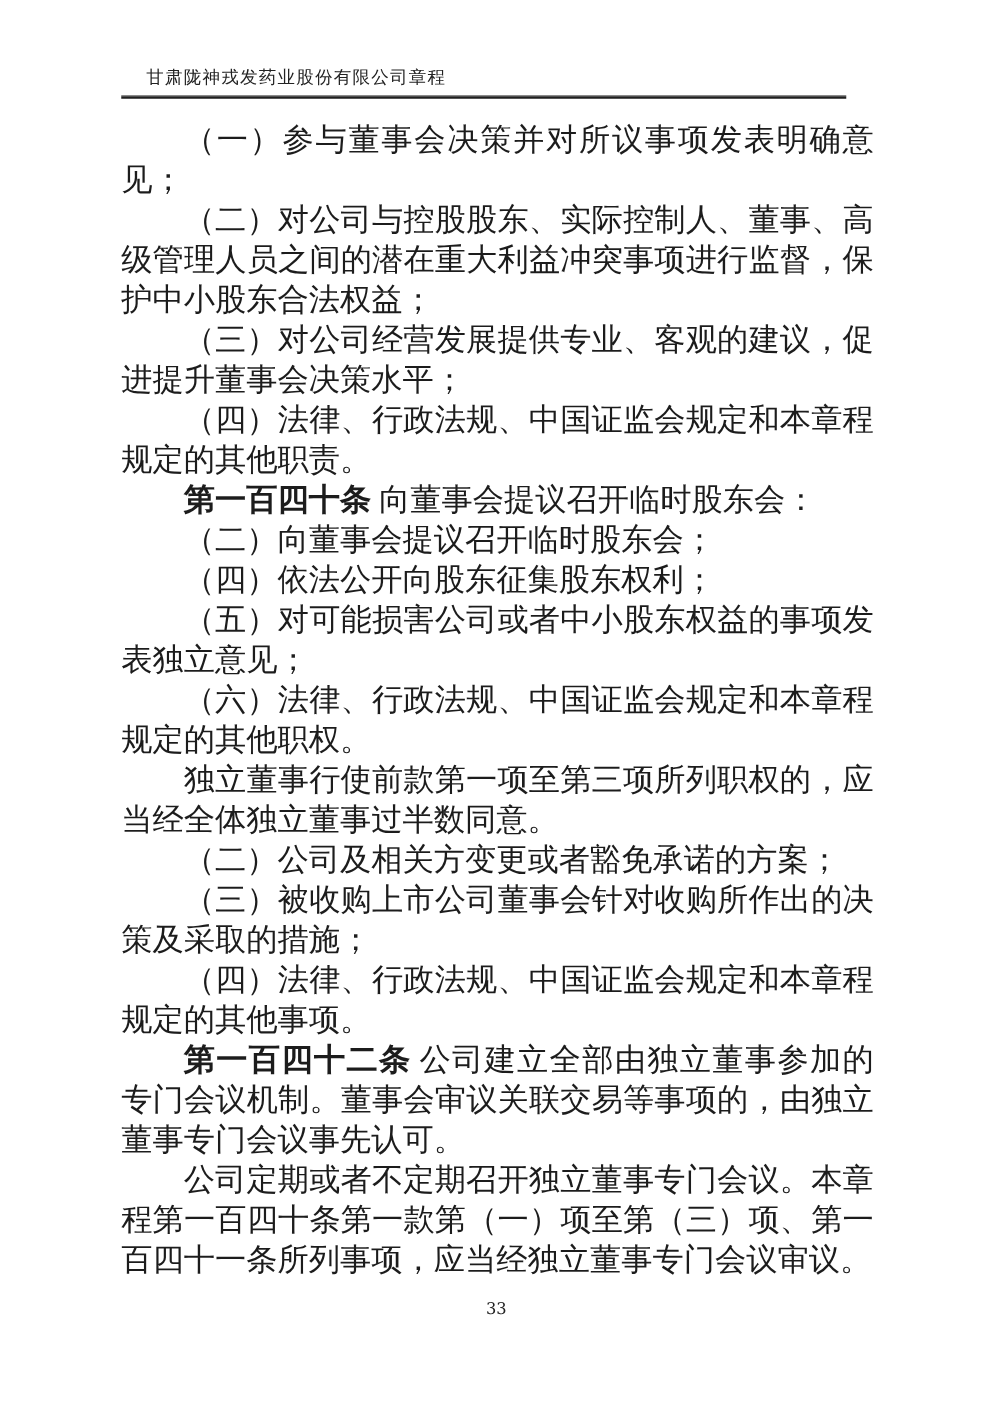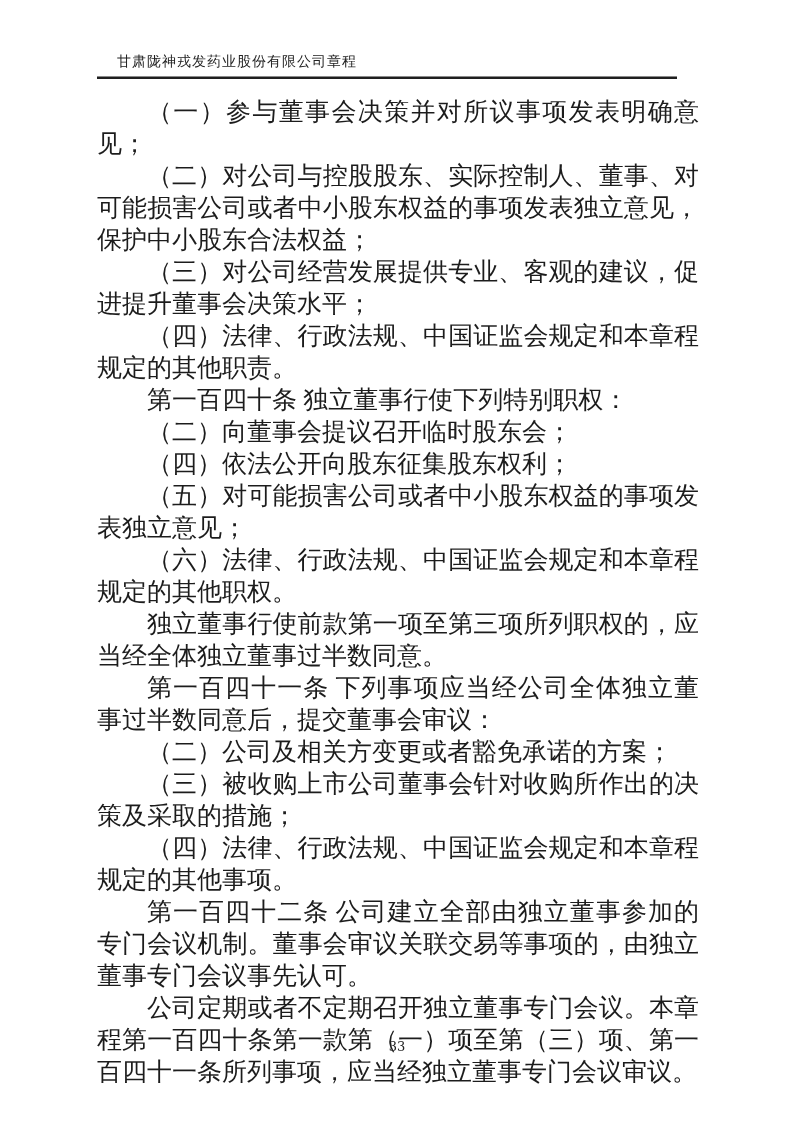--- a/index.html
+++ b/index.html
@@ -44,21 +44,21 @@
   }
   .content p {
     margin: 0;
     font-size: 25px;
     line-height: 32px;
     text-align: justify;
     text-indent: 2em;
     word-break: break-all;
   }
   .content p .article-no {
-    font-weight: normal;
+    font-weight: bold;
     margin-right: 0.25em;
   }
   .footer {
     position: absolute;
     left: 0;
     top: 1036px;
     width: 100%;
     text-align: center;
   }
   .page-number {
@@ -71,30 +71,29 @@
 
 <div class="page">
 
   <div class="page-header">
     <span class="header-title">甘肃陇神戎发药业股份有限公司章程</span>
     <div class="header-rule"></div>
   </div>
 
   <div class="content">
     <p><span>（一）参与董事会决策并对所议事项发表明确意见；</span></p>
-    <p><span>（二）对公司与控股股东、实际控制人、董事、对可能损害公司或者中小股东权益的事项发表独立意见，保护中小股东合法权益；</span></p>
+    <p><span>（二）对公司与控股股东、实际控制人、董事、高级管理人员之间的潜在重大利益冲突事项进行监督，保护中小股东合法权益；</span></p>
     <p><span>（三）对公司经营发展提供专业、客观的建议，促进提升董事会决策水平；</span></p>
     <p><span>（四）法律、行政法规、中国证监会规定和本章程规定的其他职责。</span></p>
-    <p><b class="article-no">第一百四十条</b><span>独立董事行使下列特别职权：</span></p>
+    <p><b class="article-no">第一百四十条</b><span>向董事会提议召开临时股东会：</span></p>
     <p><span>（二）向董事会提议召开临时股东会；</span></p>
     <p><span>（四）依法公开向股东征集股东权利；</span></p>
     <p><span>（五）对可能损害公司或者中小股东权益的事项发表独立意见；</span></p>
     <p><span>（六）法律、行政法规、中国证监会规定和本章程规定的其他职权。</span></p>
     <p><span>独立董事行使前款第一项至第三项所列职权的，应当经全体独立董事过半数同意。</span></p>
-    <p><b class="article-no">第一百四十一条</b><span>下列事项应当经公司全体独立董事过半数同意后，提交董事会审议：</span></p>
     <p><span>（二）公司及相关方变更或者豁免承诺的方案；</span></p>
     <p><span>（三）被收购上市公司董事会针对收购所作出的决策及采取的措施；</span></p>
     <p><span>（四）法律、行政法规、中国证监会规定和本章程规定的其他事项。</span></p>
     <p><b class="article-no">第一百四十二条</b><span>公司建立全部由独立董事参加的专门会议机制。董事会审议关联交易等事项的，由独立董事专门会议事先认可。</span></p>
     <p><span>公司定期或者不定期召开独立董事专门会议。本章程第一百四十条第一款第（一）项至第（三）项、第一百四十一条所列事项，应当经独立董事专门会议审议。</span></p>
   </div>
 
   <div class="footer">
     <span class="page-number">33</span>
   </div>

